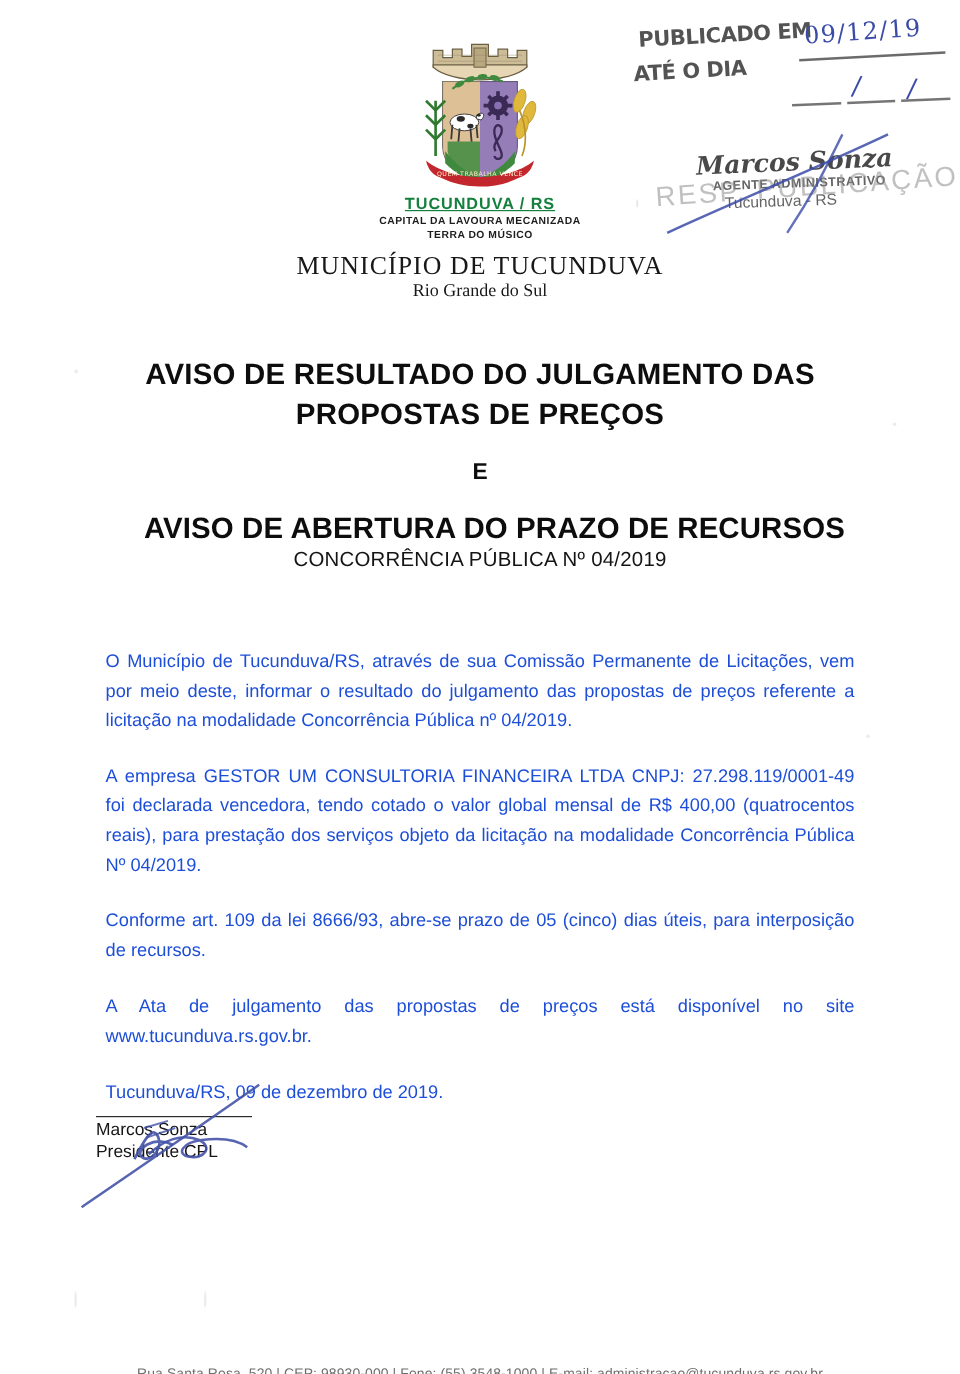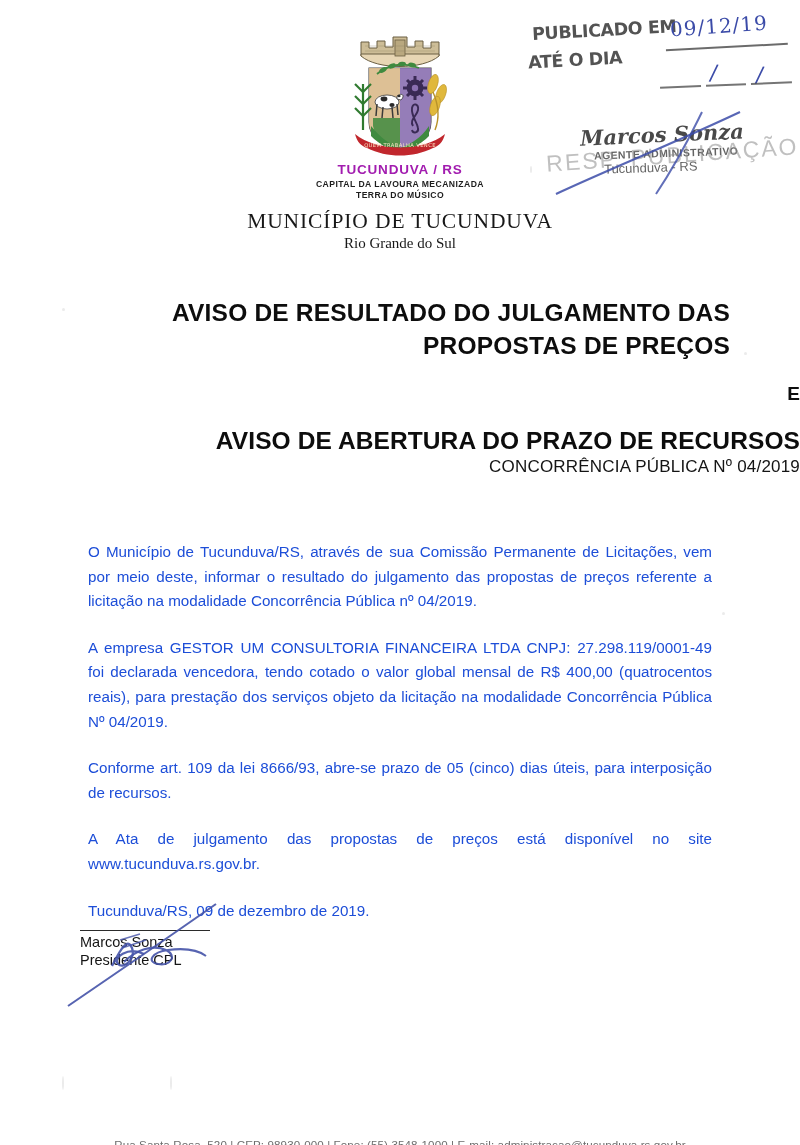--- a/index.html
+++ b/index.html
@@ -161,21 +161,22 @@
     height: 132px;
     margin: 0 auto;
     position: relative;
   }
   .crest-caption-name {
     margin-top: 4px;
     font-family: "Liberation Sans", sans-serif;
     font-weight: bold;
     font-size: 13.5px;
     letter-spacing: .8px;
-    color: #a21caf;
+    color: #15803d;
+    text-decoration: underline;
   }
   .crest-caption-sub1 {
     margin-top: 2px;
     font-family: "Liberation Sans", sans-serif;
     font-weight: bold;
     font-size: 8.6px;
     letter-spacing: .45px;
     color: #1d1d1d;
   }
   .crest-caption-sub2 {
@@ -199,21 +200,21 @@
     font-size: 15px;
     color: #181818;
   }
 
   
   .titles {
     position: absolute;
     left: 0;
     top: 296px;
     width: 800px;
-    text-align: right;
+    text-align: center;
   }
   .title-main {
     font-family: "Liberation Sans", sans-serif;
     font-weight: bold;
     font-size: 24.5px;
     line-height: 33px;
     letter-spacing: .2px;
     color: #0d0d0d;
     padding: 0 70px;
   }

